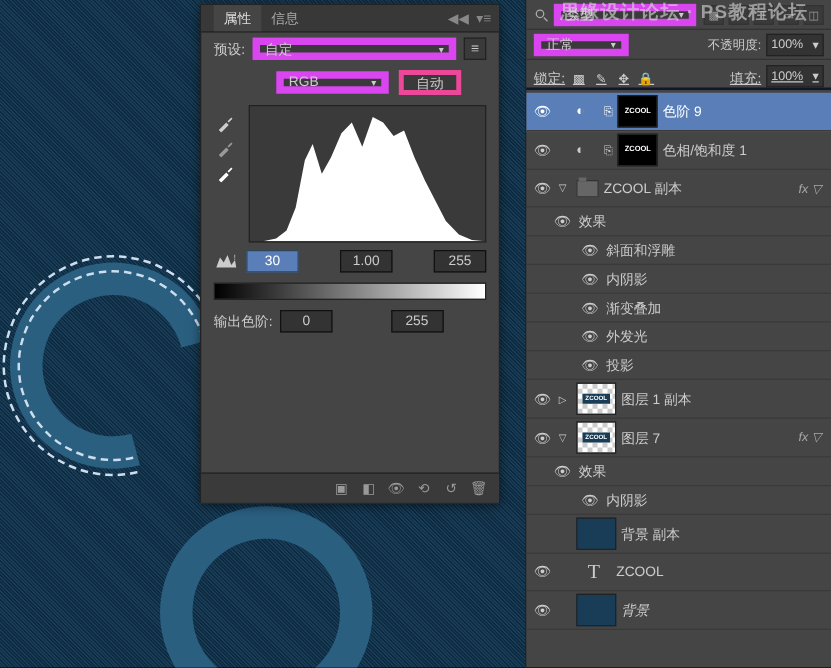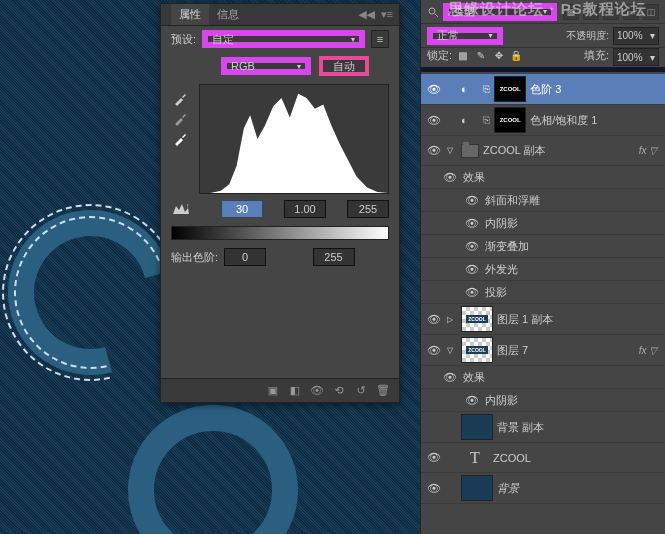--- a/index.html
+++ b/index.html
@@ -32,21 +32,21 @@
 
 .histogram-area { position: relative; margin: 4px 10px 0 10px; height: 110px; }
 .eyedroppers { position: absolute; left: 0; top: 8px; display: flex; flex-direction: column; gap: 6px; }
 .eyedropper { width: 18px; height: 14px; display: flex; align-items: center; justify-content: center; cursor: pointer; }
 .histogram-box { position: absolute; left: 28px; right: 0; top: 0; bottom: 0; border: 1px solid #222; background: #3a3a3a; }
 .histogram-svg { width: 100%; height: 100%; }
 
 .levels-row { display: flex; align-items: center; gap: 4px; padding: 6px 10px; }
 .levels-row .icon { width: 22px; height: 16px; display: flex; align-items: center; }
 .num-input { width: 42px; height: 18px; background: #333; border: 1px solid #111; color: #ccc; font-size: 11px; text-align: center; }
-.num-input.selected { background: #5a7fb8; color: #fff; border-color: #345; margin-left: 24px; }
+.num-input.selected { background: #5a7fb8; color: #fff; border-color: #345; }
 
 .gradient-bar { margin: 2px 10px; height: 14px; background: linear-gradient(90deg, #000, #fff); border: 1px solid #222; position: relative; }
 .gradient-bar .tri { position: absolute; bottom: -7px; width: 0; height: 0; border: 4px solid transparent; }
 .tri-black { left: -4px; border-top-color: #000; }
 .tri-white { right: -4px; border-top-color: #fff; }
 
 .output-row { display: flex; align-items: center; gap: 6px; padding: 6px 10px; }
 
 .panel-footer { position: absolute; bottom: 0; left: 0; right: 0; height: 24px; background: #3a3a3a; border-top: 1px solid #222; display: flex; align-items: center; justify-content: flex-end; gap: 2px; padding: 0 6px; }
 .panel-footer .ficon { width: 20px; height: 18px; display: flex; align-items: center; justify-content: center; cursor: pointer; color: #999; }
@@ -59,21 +59,21 @@
 .layers-top { height: 24px; border-bottom: 1px solid #333; display: flex; align-items: center; padding: 0 6px; gap: 4px; }
 .kind-dd { width: 58px; }
 .filter-icons { display: flex; gap: 4px; margin-left: 2px; }
 .filter-icons span { width: 16px; height: 16px; border: 1px solid #333; background: #3a3a3a; display: flex; align-items: center; justify-content: center; font-size: 9px; color: #999; cursor: pointer; }
 
 .opacity-row { height: 24px; display: flex; align-items: center; padding: 0 6px; gap: 4px; border-bottom: 1px solid #333; }
 .blend-dd { width: 80px; }
 .opacity-row label { font-size: 10px; }
 .pct { width: 46px; height: 18px; background: #333; border: 1px solid #222; display: flex; align-items: center; justify-content: space-between; padding: 0 3px; font-size: 10px; }
 
-.lock-row { height: 24px; display: flex; align-items: flex-start; padding: 0 6px; gap: 4px; border-bottom: 5px solid #0f172a; }
+.lock-row { height: 24px; display: flex; align-items: flex-end; padding: 0 6px; gap: 4px; border-bottom: 2px solid #0f172a; text-decoration: underline; }
 .lock-row .licons { display: flex; gap: 4px; }
 .lock-row .licons span { width: 14px; height: 14px; display: flex; align-items: center; justify-content: center; font-size: 10px; cursor: pointer; }
 
 .layer-list { position: absolute; top: 74px; bottom: 0; left: 0; right: 0; overflow-y: auto; }
 .layer-row { min-height: 30px; display: flex; align-items: center; padding: 2px 4px; border-bottom: 1px solid #3a3a3a; gap: 4px; }
 .layer-row.selected { background: #5a7fb8; color: #fff; }
 .layer-row.sub { padding-left: 48px; min-height: 22px; }
 .layer-row.sub2 { padding-left: 70px; min-height: 20px; }
 .layer-row.italic .lname { font-style: italic; }
 .vis { width: 18px; height: 18px; display: flex; align-items: center; justify-content: center; cursor: pointer; font-size: 11px; }
@@ -234,21 +234,21 @@
       </div>
   </div>
 
   <div class="layer-list" id="layer-list">
       <div class="layer-row selected">
         <div class="vis">👁</div>
         <div class="expand"></div>
         <div style="width: 18px;">◐</div>
         <div class="link">⎘</div>
         <div class="thumb mask" style="background: rgb(0, 0, 0); color: rgb(255, 255, 255);">ZCOOL</div>
-        <div class="lname">色阶 3</div>
+        <div class="lname">色阶 9</div>
       </div>
       <div class="layer-row">
         <div class="vis">👁</div>
         <div class="expand"></div>
         <div style="width: 18px;">◐</div>
         <div class="link">⎘</div>
         <div class="thumb mask" style="background: rgb(0, 0, 0); color: rgb(255, 255, 255);">ZCOOL</div>
         <div class="lname">色相/饱和度 1</div>
       </div>
       <div class="layer-row">

